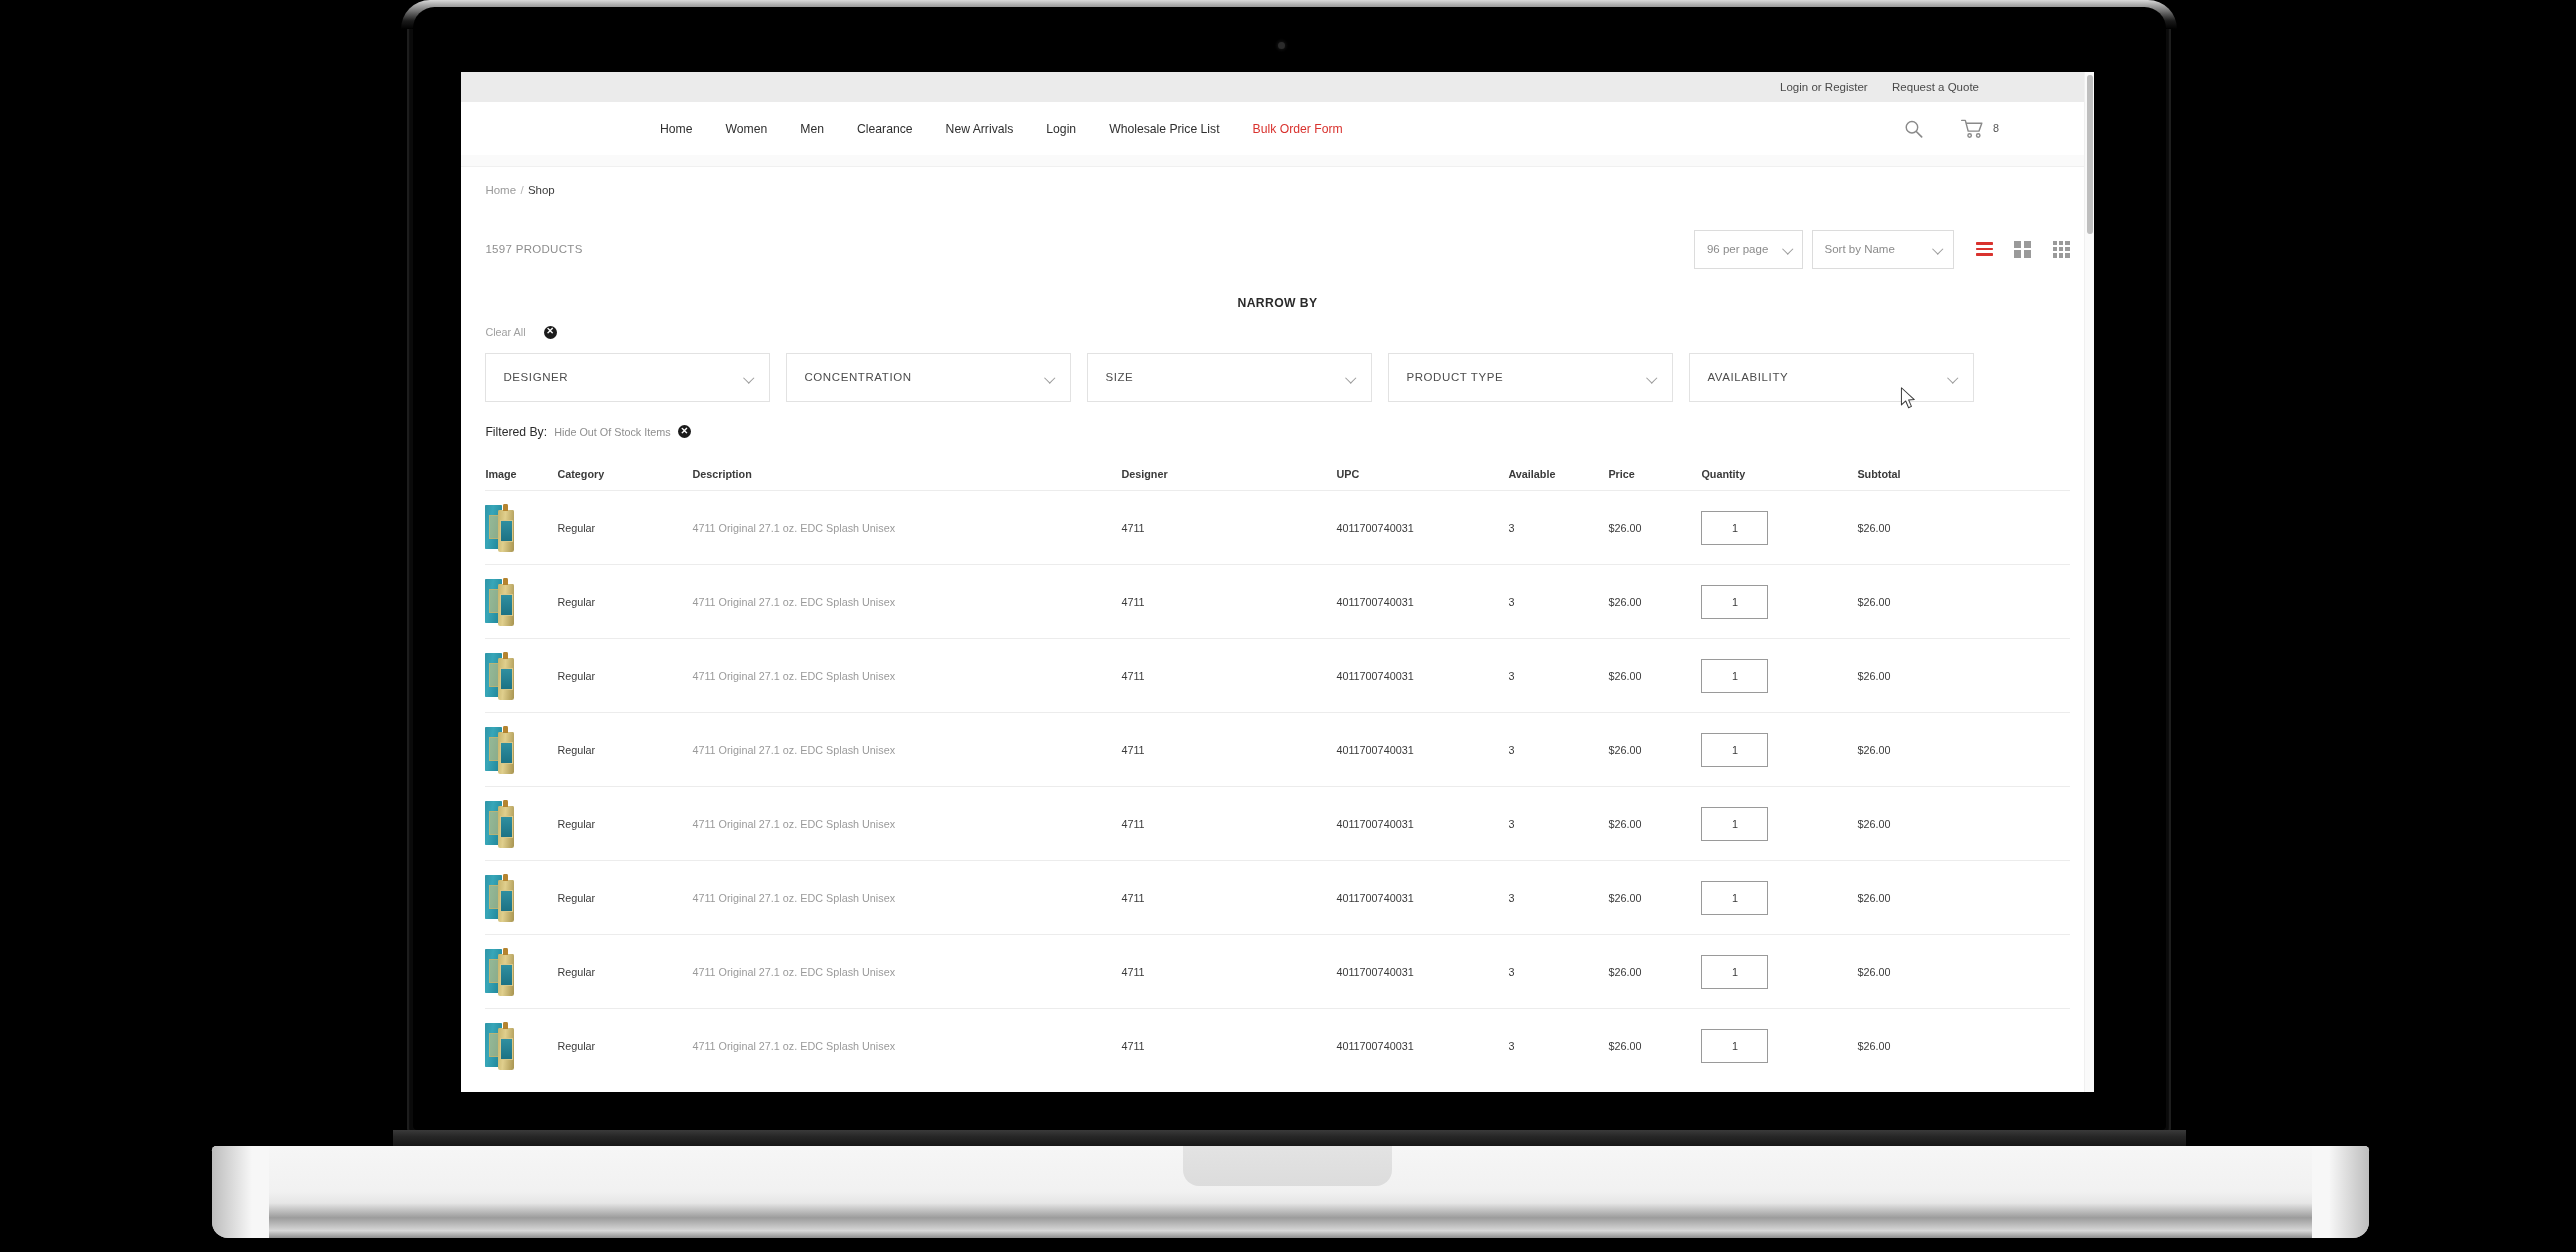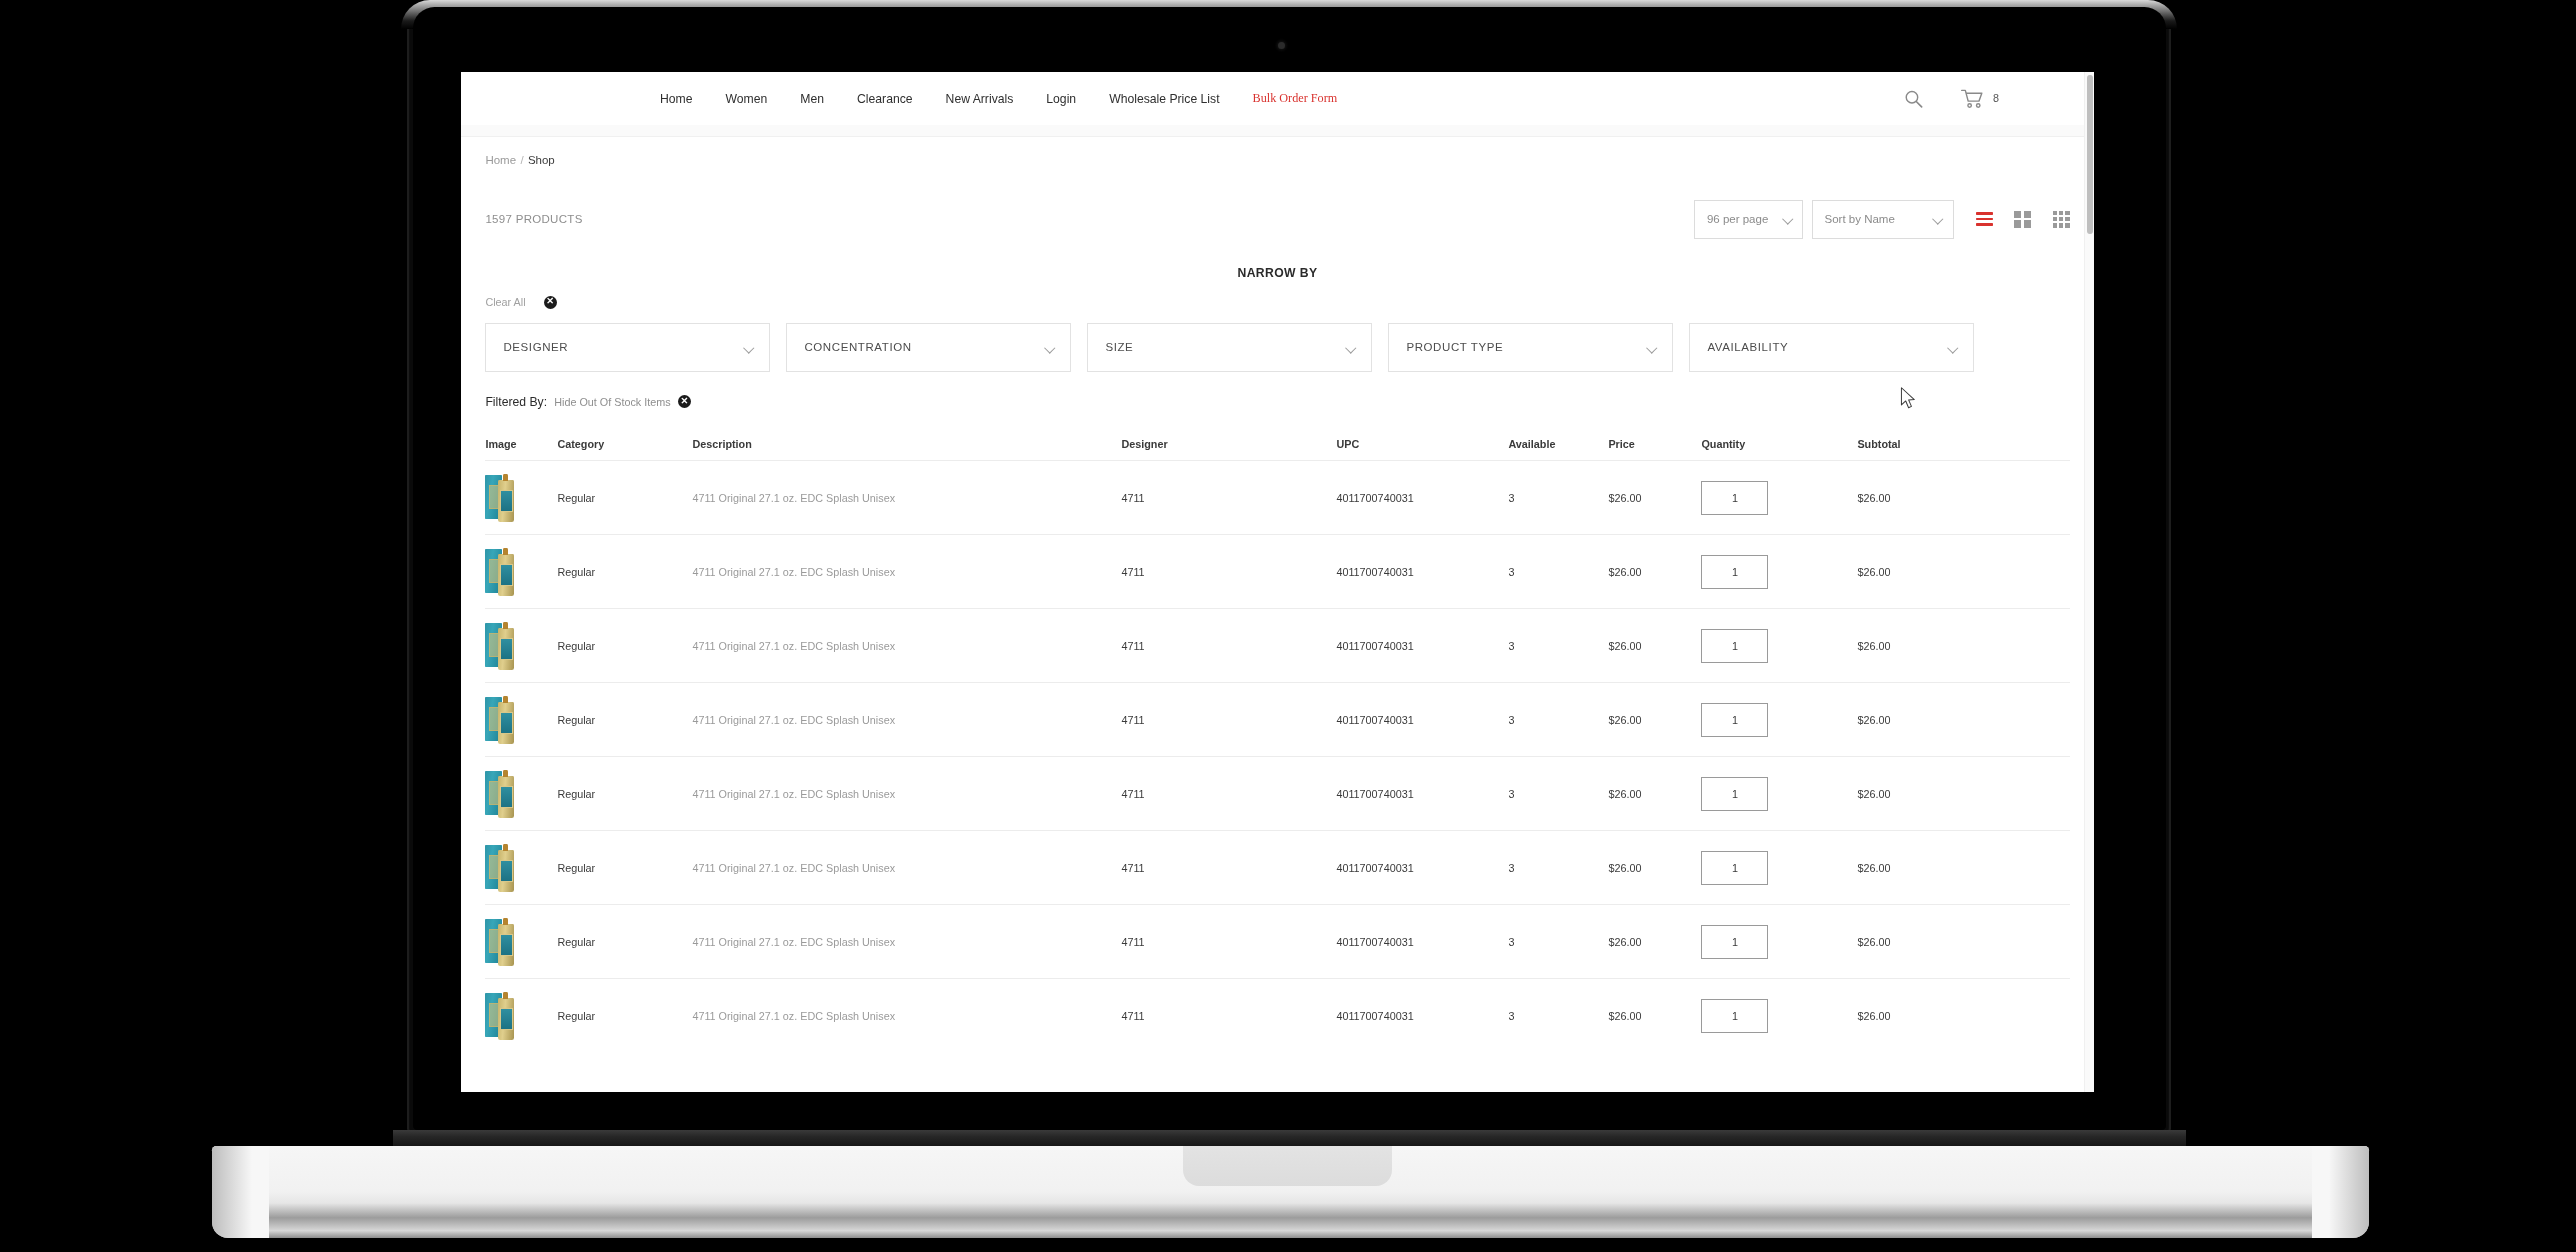--- a/index.html
+++ b/index.html
@@ -93,21 +93,21 @@
 
   .navbar {
     height: 53px; background: #fff;
     display: flex; align-items: center;
     position: relative;
   }
   .nav-links { display: flex; align-items: center; gap: 33px; margin-left: 199px; }
   .nav-links a {
     font-size: 12.2px; color: #2f2f2f; text-decoration: none; white-space: nowrap;
   }
-  .nav-links a.accent { color: #d9322e; font-family: Liberation Serif, serif; }
+  .nav-links a.accent { color: #d9322e; }
   .nav-right {
     position: absolute; right: 95px; top: 50%; transform: translateY(-50%);
     display: flex; align-items: center; gap: 37px;
   }
   .icon-btn { display: flex; align-items: center; gap: 7.2px; cursor: pointer; }
   .cart-count { font-size: 10.8px; color: #555; }
 
   .subbar { height: 11.5px; background: #fafafa; border-bottom: 0.7px solid #f0f0f0; }
 
   .breadcrumb {
@@ -255,20 +255,24 @@
 <body>
 
 <div id="scene">
 
   <div id="laptop-lid"></div>
   <div id="laptop-bezel"></div>
   <div id="webcam"></div>
 
   <div id="viewport">
 
+    <div class="topbar">
+      <a href="#">Login or Register</a>
+      <a href="#">Request a Quote</a>
+    </div>
 
     <div class="navbar">
       <div class="nav-links">
         <a href="#">Home</a>
         <a href="#">Women</a>
         <a href="#">Men</a>
         <a href="#">Clearance</a>
         <a href="#">New Arrivals</a>
         <a href="#">Login</a>
         <a href="#">Wholesale Price List</a>

